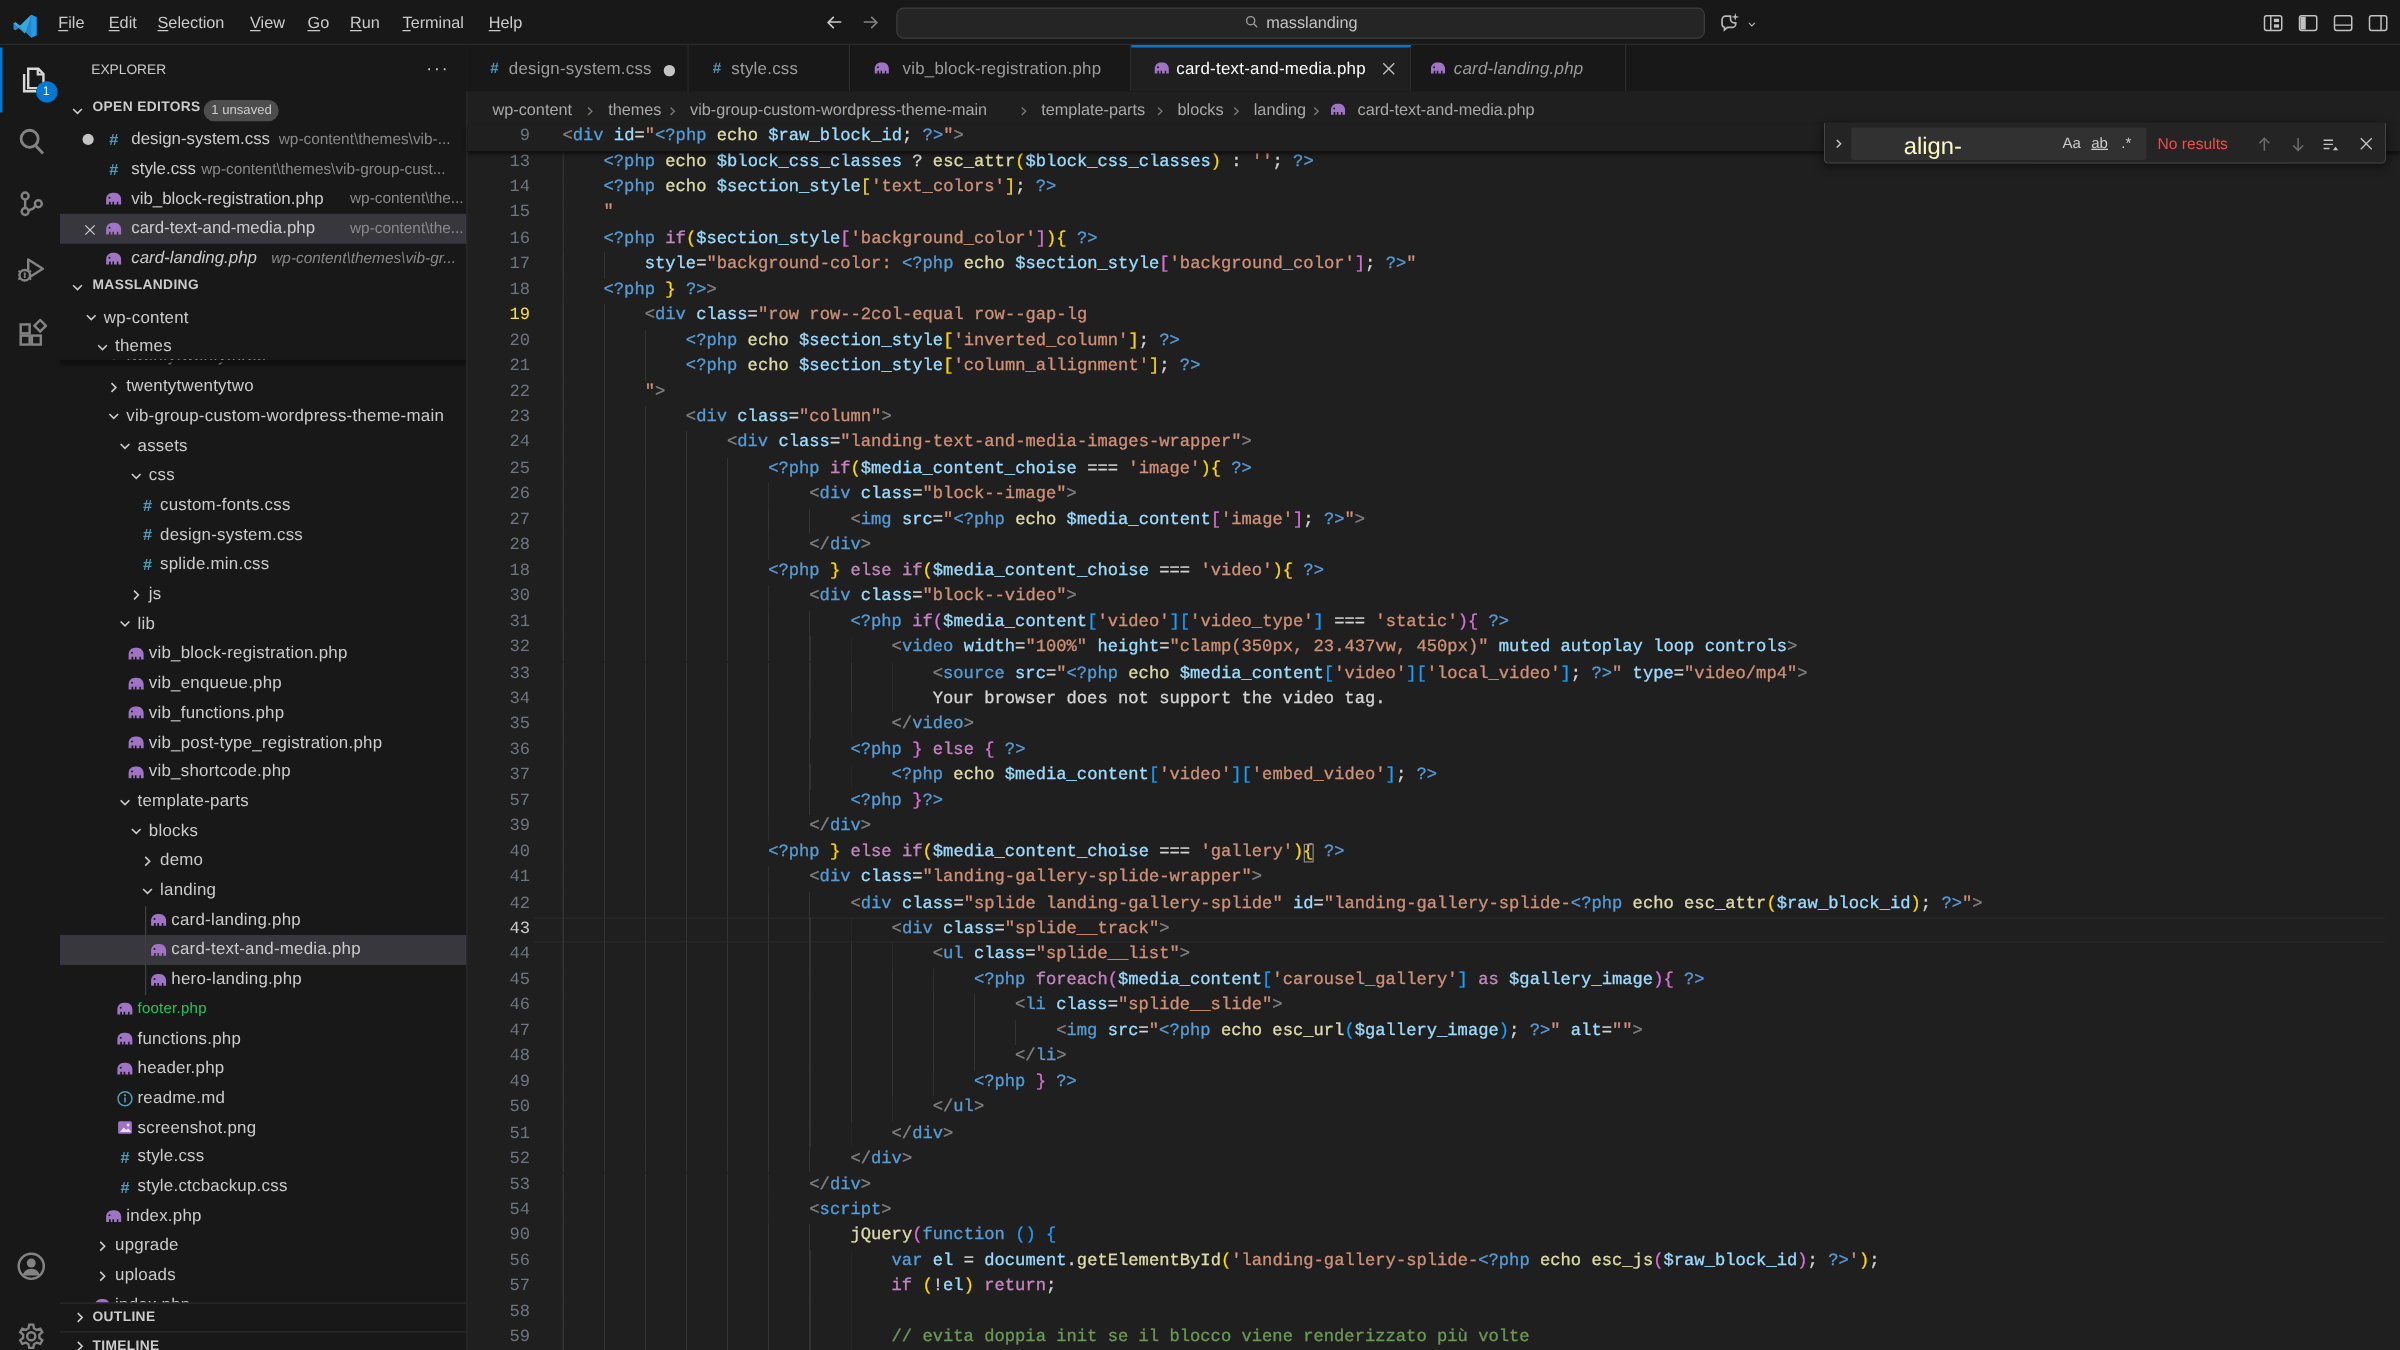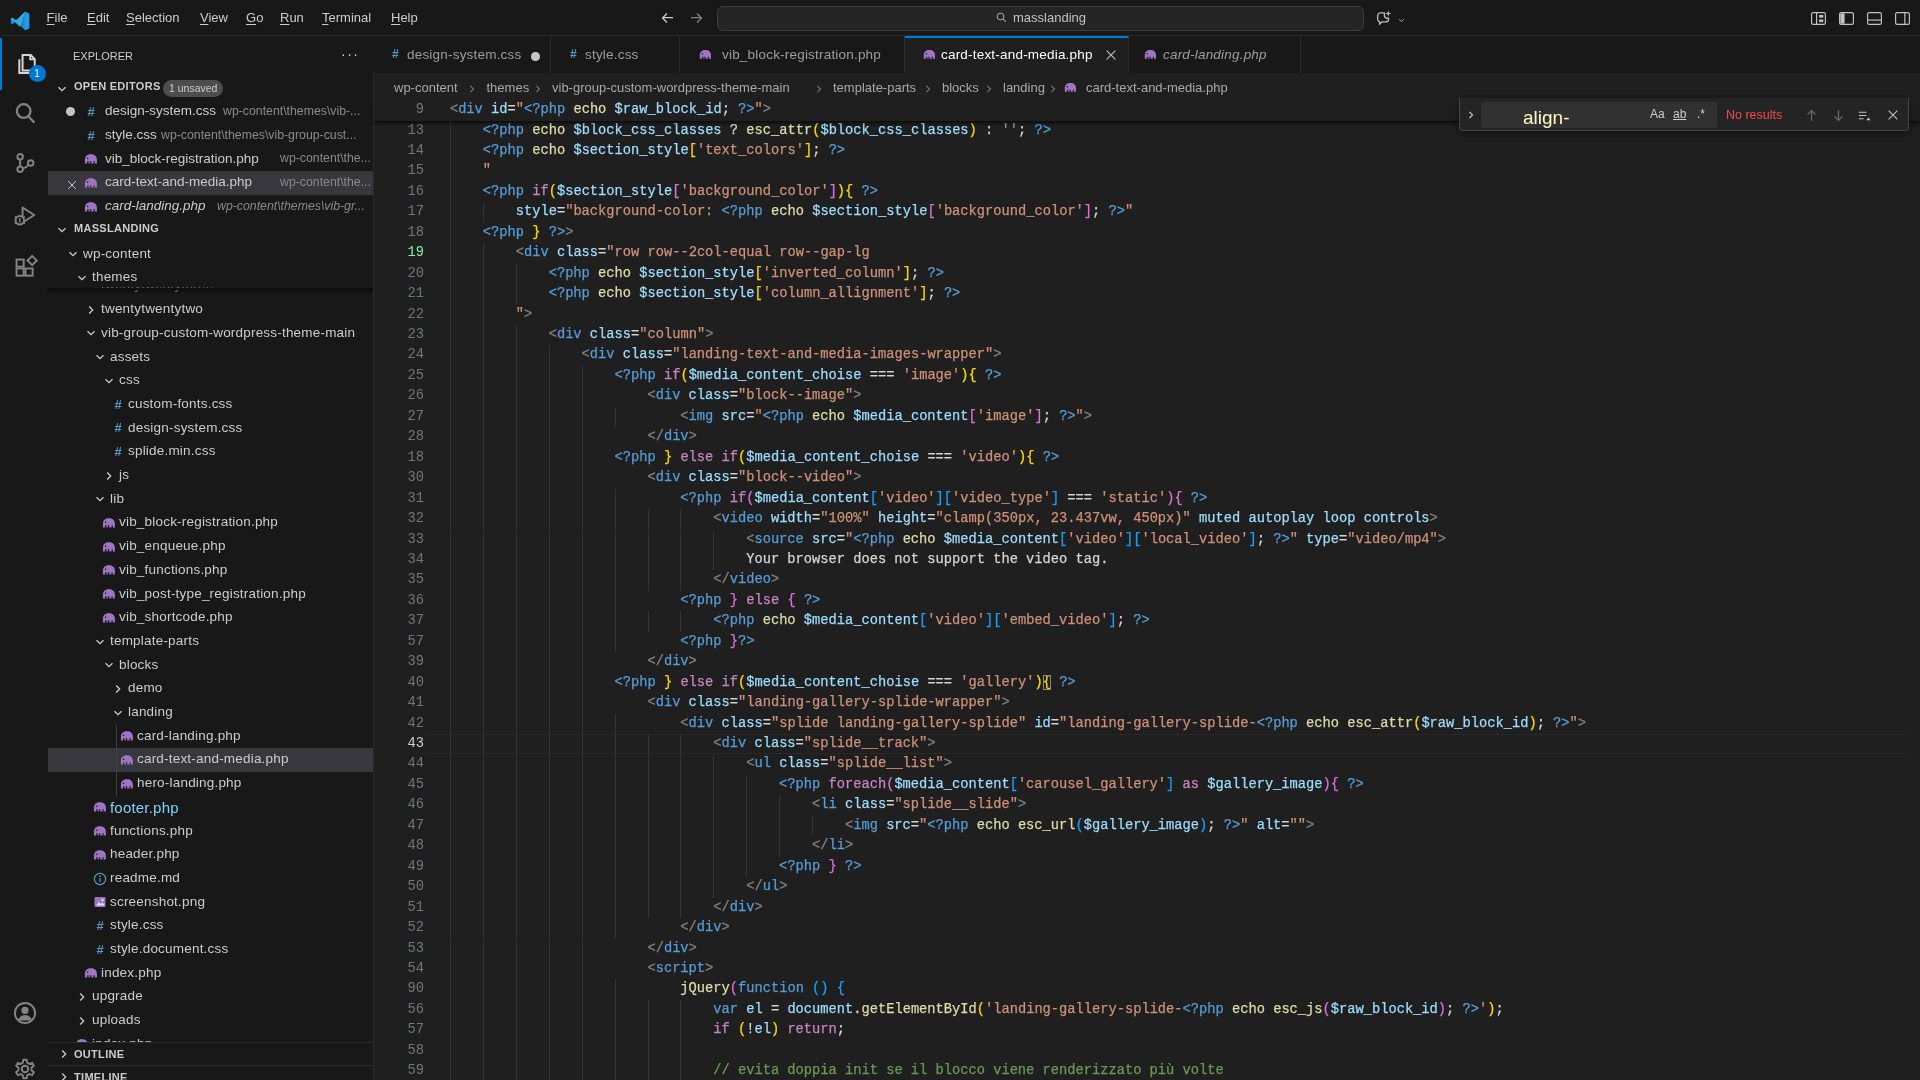--- a/index.html
+++ b/index.html
@@ -240,21 +240,21 @@
 <span style="position:absolute;left:137px;top:751.40px;font-size:13.5px;color:#cccccc;white-space:pre;letter-spacing:.2px">card-text-and-media.php</span>
 <span style="position:absolute;left:119px;top:775.70px"><svg width="16" height="16" viewBox="0 0 16 16">
       <path fill="#A074C4" d="M1.9 12.6V8.4c0-2.9 2.3-5.2 5.2-5.2h1.6c2.9 0 5.2 2.3 5.2 5.2v4.2h-2.2v-2.3h-1.2v2.3H8.2v-2.3H6.9v2.3H5.6v-2.3H4.2v2.3z"></path>
       <circle cx="4.6" cy="7.2" r=".8" fill="#181818"></circle>
     </svg></span>
 <span style="position:absolute;left:137px;top:775.10px;font-size:13.5px;color:#cccccc;white-space:pre;letter-spacing:.2px">hero-landing.php</span>
 <span style="position:absolute;left:92px;top:799.40px"><svg width="16" height="16" viewBox="0 0 16 16">
       <path fill="#A074C4" d="M1.9 12.6V8.4c0-2.9 2.3-5.2 5.2-5.2h1.6c2.9 0 5.2 2.3 5.2 5.2v4.2h-2.2v-2.3h-1.2v2.3H8.2v-2.3H6.9v2.3H5.6v-2.3H4.2v2.3z"></path>
       <circle cx="4.6" cy="7.2" r=".8" fill="#181818"></circle>
     </svg></span>
-<span style="position:absolute;left:110px;top:798.80px;font-size:15px;color:#7dd3fc;white-space:pre;letter-spacing:.2px">footer.php</span>
+<span style="position:absolute;left:110px;top:798.80px;font-size:12px;color:#22c55e;white-space:pre;letter-spacing:.2px">footer.php</span>
 <span style="position:absolute;left:92px;top:823.10px"><svg width="16" height="16" viewBox="0 0 16 16">
       <path fill="#A074C4" d="M1.9 12.6V8.4c0-2.9 2.3-5.2 5.2-5.2h1.6c2.9 0 5.2 2.3 5.2 5.2v4.2h-2.2v-2.3h-1.2v2.3H8.2v-2.3H6.9v2.3H5.6v-2.3H4.2v2.3z"></path>
       <circle cx="4.6" cy="7.2" r=".8" fill="#181818"></circle>
     </svg></span>
 <span style="position:absolute;left:110px;top:822.50px;font-size:13.5px;color:#cccccc;white-space:pre;letter-spacing:.2px">functions.php</span>
 <span style="position:absolute;left:92px;top:846.80px"><svg width="16" height="16" viewBox="0 0 16 16">
       <path fill="#A074C4" d="M1.9 12.6V8.4c0-2.9 2.3-5.2 5.2-5.2h1.6c2.9 0 5.2 2.3 5.2 5.2v4.2h-2.2v-2.3h-1.2v2.3H8.2v-2.3H6.9v2.3H5.6v-2.3H4.2v2.3z"></path>
       <circle cx="4.6" cy="7.2" r=".8" fill="#181818"></circle>
     </svg></span>
 <span style="position:absolute;left:110px;top:846.20px;font-size:13.5px;color:#cccccc;white-space:pre;letter-spacing:.2px">header.php</span>
@@ -270,21 +270,21 @@
       <path d="M4 11.5l3-3.5 2 2 1.5-1.5 2.5 3z" fill="#e8dff2"></path>
     </svg></span>
 <span style="position:absolute;left:110px;top:893.60px;font-size:13.5px;color:#cccccc;white-space:pre;letter-spacing:.2px">screenshot.png</span>
 <span style="position:absolute;left:92px;top:917.90px"><svg width="16" height="16" viewBox="0 0 16 16">
       <text x="8" y="12.2" font-family="Liberation Sans" font-size="13" font-weight="bold" fill="#519aba" text-anchor="middle">#</text>
     </svg></span>
 <span style="position:absolute;left:110px;top:917.30px;font-size:13.5px;color:#cccccc;white-space:pre;letter-spacing:.2px">style.css</span>
 <span style="position:absolute;left:92px;top:941.60px"><svg width="16" height="16" viewBox="0 0 16 16">
       <text x="8" y="12.2" font-family="Liberation Sans" font-size="13" font-weight="bold" fill="#519aba" text-anchor="middle">#</text>
     </svg></span>
-<span style="position:absolute;left:110px;top:941.00px;font-size:13.5px;color:#cccccc;white-space:pre;letter-spacing:.2px">style.document.css</span>
+<span style="position:absolute;left:110px;top:941.00px;font-size:13.5px;color:#cccccc;white-space:pre;letter-spacing:.2px">style.ctcbackup.css</span>
 <span style="position:absolute;left:83px;top:965.30px"><svg width="16" height="16" viewBox="0 0 16 16">
       <path fill="#A074C4" d="M1.9 12.6V8.4c0-2.9 2.3-5.2 5.2-5.2h1.6c2.9 0 5.2 2.3 5.2 5.2v4.2h-2.2v-2.3h-1.2v2.3H8.2v-2.3H6.9v2.3H5.6v-2.3H4.2v2.3z"></path>
       <circle cx="4.6" cy="7.2" r=".8" fill="#181818"></circle>
     </svg></span>
 <span style="position:absolute;left:101px;top:964.70px;font-size:13.5px;color:#cccccc;white-space:pre;letter-spacing:.2px">index.php</span>
 <span style="position:absolute;left:74px;top:989.00px"><svg width="16" height="16" viewBox="0 0 16 16">
       <path d="M6.2 4.5 9.7 8l-3.5 3.5" fill="none" stroke="#cccccc" stroke-width="1.3"></path>
     </svg></span>
 <span style="position:absolute;left:92px;top:988.40px;font-size:13.5px;color:#cccccc;white-space:pre;letter-spacing:.2px">upgrade</span>
 <span style="position:absolute;left:74px;top:1012.70px"><svg width="16" height="16" viewBox="0 0 16 16">
@@ -387,21 +387,21 @@
 <div class="cl" style="top:161.40px;left:482.84px"><span style="color:#CE9178">"</span></div>
 <div class="ln" style="top:181.85px;color:#6e7681">16</div>
 <div class="ig" style="top:181.85px;width:1.0px"></div>
 <div class="cl" style="top:181.85px;left:482.84px"><span style="color:#569CD6">&lt;?php </span><span style="color:#C586C0">if</span><span style="color:#FFD700">(</span><span style="color:#9CDCFE">$section_style</span><span style="color:#DA70D6">[</span><span style="color:#CE9178">'background_color'</span><span style="color:#DA70D6">]</span><span style="color:#FFD700">)</span><span style="color:#FFD700">{</span><span style="color:#D4D4D4"> </span><span style="color:#569CD6">?&gt;</span></div>
 <div class="ln" style="top:202.30px;color:#6e7681">17</div>
 <div class="ig" style="top:202.30px;width:33.9px"></div>
 <div class="cl" style="top:202.30px;left:515.76px"><span style="color:#9CDCFE">style</span><span style="color:#D4D4D4">=</span><span style="color:#CE9178">"background-color: </span><span style="color:#569CD6">&lt;?php </span><span style="color:#DCDCAA">echo </span><span style="color:#9CDCFE">$section_style</span><span style="color:#DA70D6">[</span><span style="color:#CE9178">'background_color'</span><span style="color:#DA70D6">]</span><span style="color:#D4D4D4">; </span><span style="color:#569CD6">?&gt;</span><span style="color:#CE9178">"</span></div>
 <div class="ln" style="top:222.75px;color:#6e7681">18</div>
 <div class="ig" style="top:222.75px;width:1.0px"></div>
 <div class="cl" style="top:222.75px;left:482.84px"><span style="color:#569CD6">&lt;?php </span><span style="color:#FFD700">}</span><span style="color:#D4D4D4"> </span><span style="color:#569CD6">?&gt;</span><span style="color:#808080">&gt;</span></div>
-<div class="ln" style="top:243.20px;color:#86efac">19</div>
+<div class="ln" style="top:243.20px;color:#fde047">19</div>
 <div class="ig" style="top:243.20px;width:33.9px"></div>
 <div class="cl" style="top:243.20px;left:515.76px"><span style="color:#808080">&lt;</span><span style="color:#569CD6">div</span><span style="color:#D4D4D4"> </span><span style="color:#9CDCFE">class</span><span style="color:#D4D4D4">=</span><span style="color:#CE9178">"row row--2col-equal row--gap-lg</span></div>
 <div class="ln" style="top:263.65px;color:#6e7681">20</div>
 <div class="ig" style="top:263.65px;width:66.8px"></div>
 <div class="cl" style="top:263.65px;left:548.68px"><span style="color:#569CD6">&lt;?php </span><span style="color:#DCDCAA">echo </span><span style="color:#9CDCFE">$section_style</span><span style="color:#FFD700">[</span><span style="color:#CE9178">'inverted_column'</span><span style="color:#FFD700">]</span><span style="color:#D4D4D4">; </span><span style="color:#569CD6">?&gt;</span></div>
 <div class="ln" style="top:284.10px;color:#6e7681">21</div>
 <div class="ig" style="top:284.10px;width:66.8px"></div>
 <div class="cl" style="top:284.10px;left:548.68px"><span style="color:#569CD6">&lt;?php </span><span style="color:#DCDCAA">echo </span><span style="color:#9CDCFE">$section_style</span><span style="color:#FFD700">[</span><span style="color:#CE9178">'column_allignment'</span><span style="color:#FFD700">]</span><span style="color:#D4D4D4">; </span><span style="color:#569CD6">?&gt;</span></div>
 <div class="ln" style="top:304.55px;color:#6e7681">22</div>
 <div class="ig" style="top:304.55px;width:33.9px"></div>

